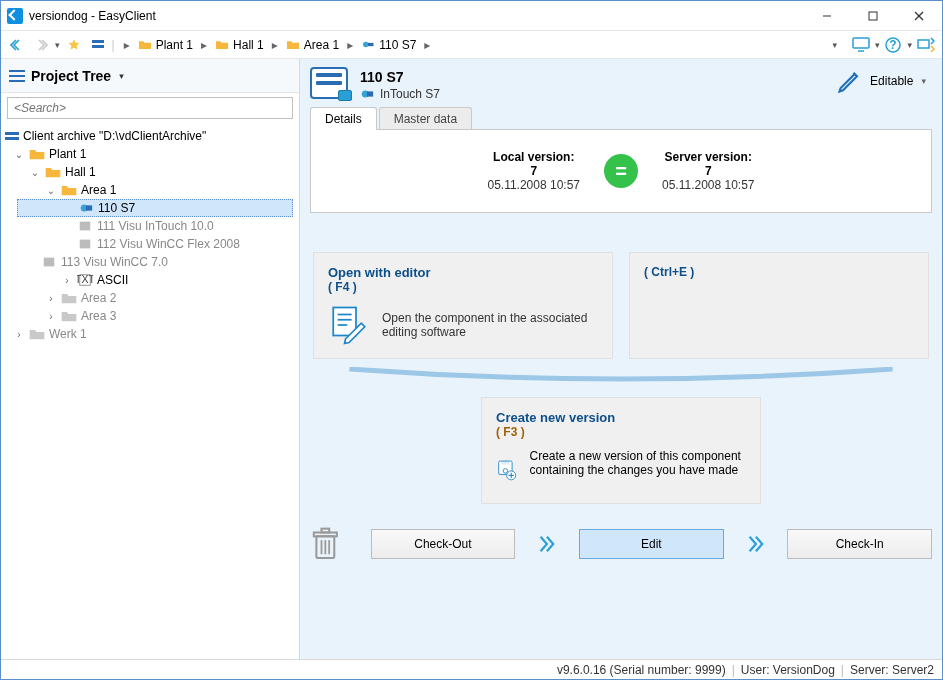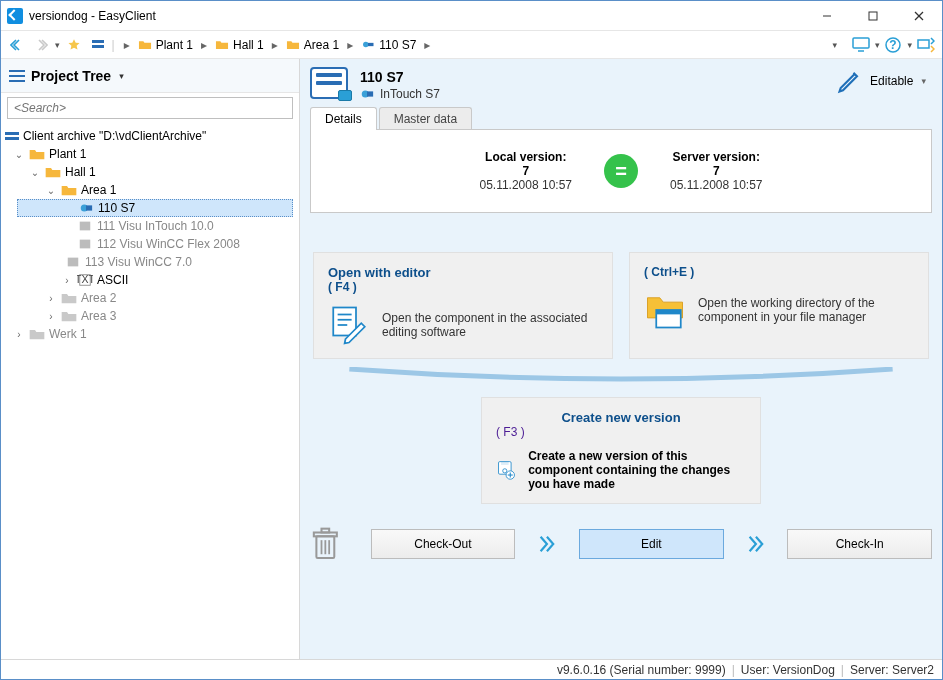--- a/index.html
+++ b/index.html
@@ -47,37 +47,37 @@
   .comp-title{ font-weight:bold; font-size:14px; margin-top:2px;}
   .comp-sub{ display:flex; align-items:center; gap:6px; color:#333; margin-top:2px;}
   .comp-sub .mini{width:14px;height:14px;}
   .editable{ margin-left:auto; display:flex; align-items:center; gap:6px; padding-right:4px;}
   .editable .pencil{ color:#1f6fb8;}
   .editable .dd{font-size:9px;color:#666;margin-left:2px;}
   .tabs{ display:flex; gap:0; padding-left:10px; margin-top:6px;}
   .tab{ padding:4px 14px; border:1px solid #c9c9c9; border-bottom:none; background:#ececec; color:#444; border-radius:3px 3px 0 0; margin-right:2px;}
   .tab.active{ background:#fff; color:#000; position:relative; z-index:2;}
   .detail-panel{ margin:0 10px 10px 10px; border:1px solid #c9c9c9; background:#fff; padding:20px 12px; position:relative; top:-1px;}
-  .versions{ display:flex; align-items:center; justify-content:center; gap:32px;}
+  .versions{ display:flex; align-items:center; justify-content:center; gap:24px;}
   .vblock{ text-align:center;}
   .vblock .lbl{ font-weight:bold;}
   .vblock .num{ font-weight:bold;}
   .vblock .dt{ color:#333;}
   .eqcirc{ width:34px; height:34px; border-radius:50%; background:#35c24b; display:flex; align-items:center; justify-content:center;}
   .eqcirc span{color:#fff;font-weight:bold;font-size:20px;line-height:1;}
   .cards{ display:flex; gap:16px; justify-content:center; margin:28px 10px 0 10px;}
   .card{ flex:1; max-width:300px; background:#f0f0f0; border:1px solid #e0e0e0; padding:12px 14px;}
   .card h3{ margin:0; color:#0d4f8b; font-weight:bold; font-size:13px;}
   .card .shc{ color:#0d4f8b; font-weight:bold;}
   .card .body{ display:flex; gap:12px; margin-top:10px; align-items:center;}
   .card .cic{ width:42px; height:42px; flex-shrink:0;}
   .card .desc{ color:#333;}
   .flowline{ margin:8px 40px 0 40px; height:18px;}
   .bigcard{ width:280px; margin:12px auto 0 auto; background:#f0f0f0; border:1px solid #e0e0e0; padding:12px 14px;}
-  .bigcard h3{ margin:0; color:#0d4f8b; font-weight:bold; font-size:13px;text-align:center;}
+  .bigcard h3{ margin:0; color:#0d4f8b; font-weight:bold; font-size:13px;}
   .actionrow{ display:flex; align-items:center; gap:22px; justify-content:center; margin:20px 10px 10px 10px;}
   .trash{ width:34px; height:40px; color:#888; margin-right:8px;}
   .actbtn{ width:160px; height:30px; background:linear-gradient(#f9f9f9,#ececec); border:1px solid #bcbcbc; display:flex; align-items:center; justify-content:center;}
   .actbtn.primary{ background:#cfe6fb; border-color:#6ba9de;}
   .chev2{ color:#2a9fd6;}
   
   .status{ height:20px; border-top:1px solid #d8d8d8; display:flex; align-items:center; justify-content:flex-end; gap:6px; padding:0 8px; background:#fff; font-size:11px; color:#333;}
   .status .sep{ color:#bbb;}
   
   .folder-yellow path{ fill:#f6b73c;}
@@ -250,21 +250,21 @@
               <rect x="2" y="3" width="12" height="10" fill="#bcbcbc"></rect>
             </svg>
           <span>111 Visu InTouch 10.0</span>
         </div>
         <div class="tree-row muted" style="padding-left:76px;">
           <svg class="tree-ic" viewBox="0 0 16 16">
               <rect x="2" y="3" width="12" height="10" fill="#bcbcbc"></rect>
             </svg>
           <span>112 Visu WinCC Flex 2008</span>
         </div>
-        <div class="tree-row muted" style="padding-left:64px;">
+        <div class="tree-row muted" style="padding-left:40px;">
           <svg class="tree-ic" viewBox="0 0 16 16">
               <rect x="2" y="3" width="12" height="10" fill="#bcbcbc"></rect>
             </svg>
           <span>113 Visu WinCC 7.0</span>
         </div>
         <div class="tree-row" style="padding-left:60px;">
           <span class="tree-toggle">›</span>
           <svg class="tree-ic" viewBox="0 0 16 16">
               <rect x="2" y="2" width="12" height="12" fill="#fff" stroke="#888"></rect>
               <text x="8" y="11" text-anchor="middle" font-size="6" fill="#444">TXT</text>
@@ -352,39 +352,31 @@
               <line x1="11" y1="12" x2="27" y2="12" stroke="#1f87c9" stroke-width="2"></line>
               <line x1="11" y1="18" x2="27" y2="18" stroke="#1f87c9" stroke-width="2"></line>
               <line x1="11" y1="24" x2="22" y2="24" stroke="#1f87c9" stroke-width="2"></line>
               <path d="M20 40 L38 22 l4 4 L24 44 l-5 1 z" fill="#fff" stroke="#1f87c9" stroke-width="2"></path>
             </svg>
             <div class="desc">Open the component in the associated editing software</div>
           </div>
         </div>
         <div class="card">
           <div class="shc">( Ctrl+E )</div>
-          <div class="body">
-            <svg class="cic" viewBox="0 0 48 48">
-              <path d="M4 10h14l4 5h22v18H4z" fill="#f6c037" stroke="#d79a1a" stroke-width="1"></path>
-              <rect x="14" y="24" width="28" height="20" fill="#fff" stroke="#1f87c9" stroke-width="2"></rect>
-              <rect x="14" y="24" width="28" height="5" fill="#1f87c9"></rect>
-            </svg>
-            <div class="desc">Open the working directory of the component in your file manager</div>
-          </div>
         </div>
       </div>
 
       <svg class="flowline" viewBox="0 0 600 18" preserveAspectRatio="none">
         <path d="M10 2 Q300 22 590 2" fill="none" stroke="#9cc7e6" stroke-width="5"></path>
       </svg>
 
       <div class="bigcard">
         <h3>Create new version</h3>
-        <div class="shc" style="color:#4c1d95;font-weight:normal;">( F3 )</div>
-        <div class="body" style="display:flex;gap:12px;margin-top:10px;align-items:flex-start;font-weight:bold;">
+        <div class="shc" style="color:#a16207;font-weight:bold;">( F3 )</div>
+        <div class="body" style="display:flex;gap:12px;margin-top:10px;align-items:flex-start;">
           <svg class="cic" width="42" height="42" viewBox="0 0 48 48">
             <rect x="6" y="4" width="30" height="30" rx="3" fill="#fff" stroke="#1f87c9" stroke-width="2"></rect>
             <circle cx="21" cy="26" r="5" fill="none" stroke="#1f87c9" stroke-width="2"></circle>
             <rect x="12" y="4" width="18" height="8" fill="#1f87c9" opacity="0.15"></rect>
             <circle cx="34" cy="36" r="10" fill="#fff" stroke="#1f87c9" stroke-width="2"></circle>
             <line x1="34" y1="30" x2="34" y2="42" stroke="#1f87c9" stroke-width="2.5"></line>
             <line x1="28" y1="36" x2="40" y2="36" stroke="#1f87c9" stroke-width="2.5"></line>
           </svg>
           <div class="desc">Create a new version of this component containing the changes you have made</div>
         </div>

